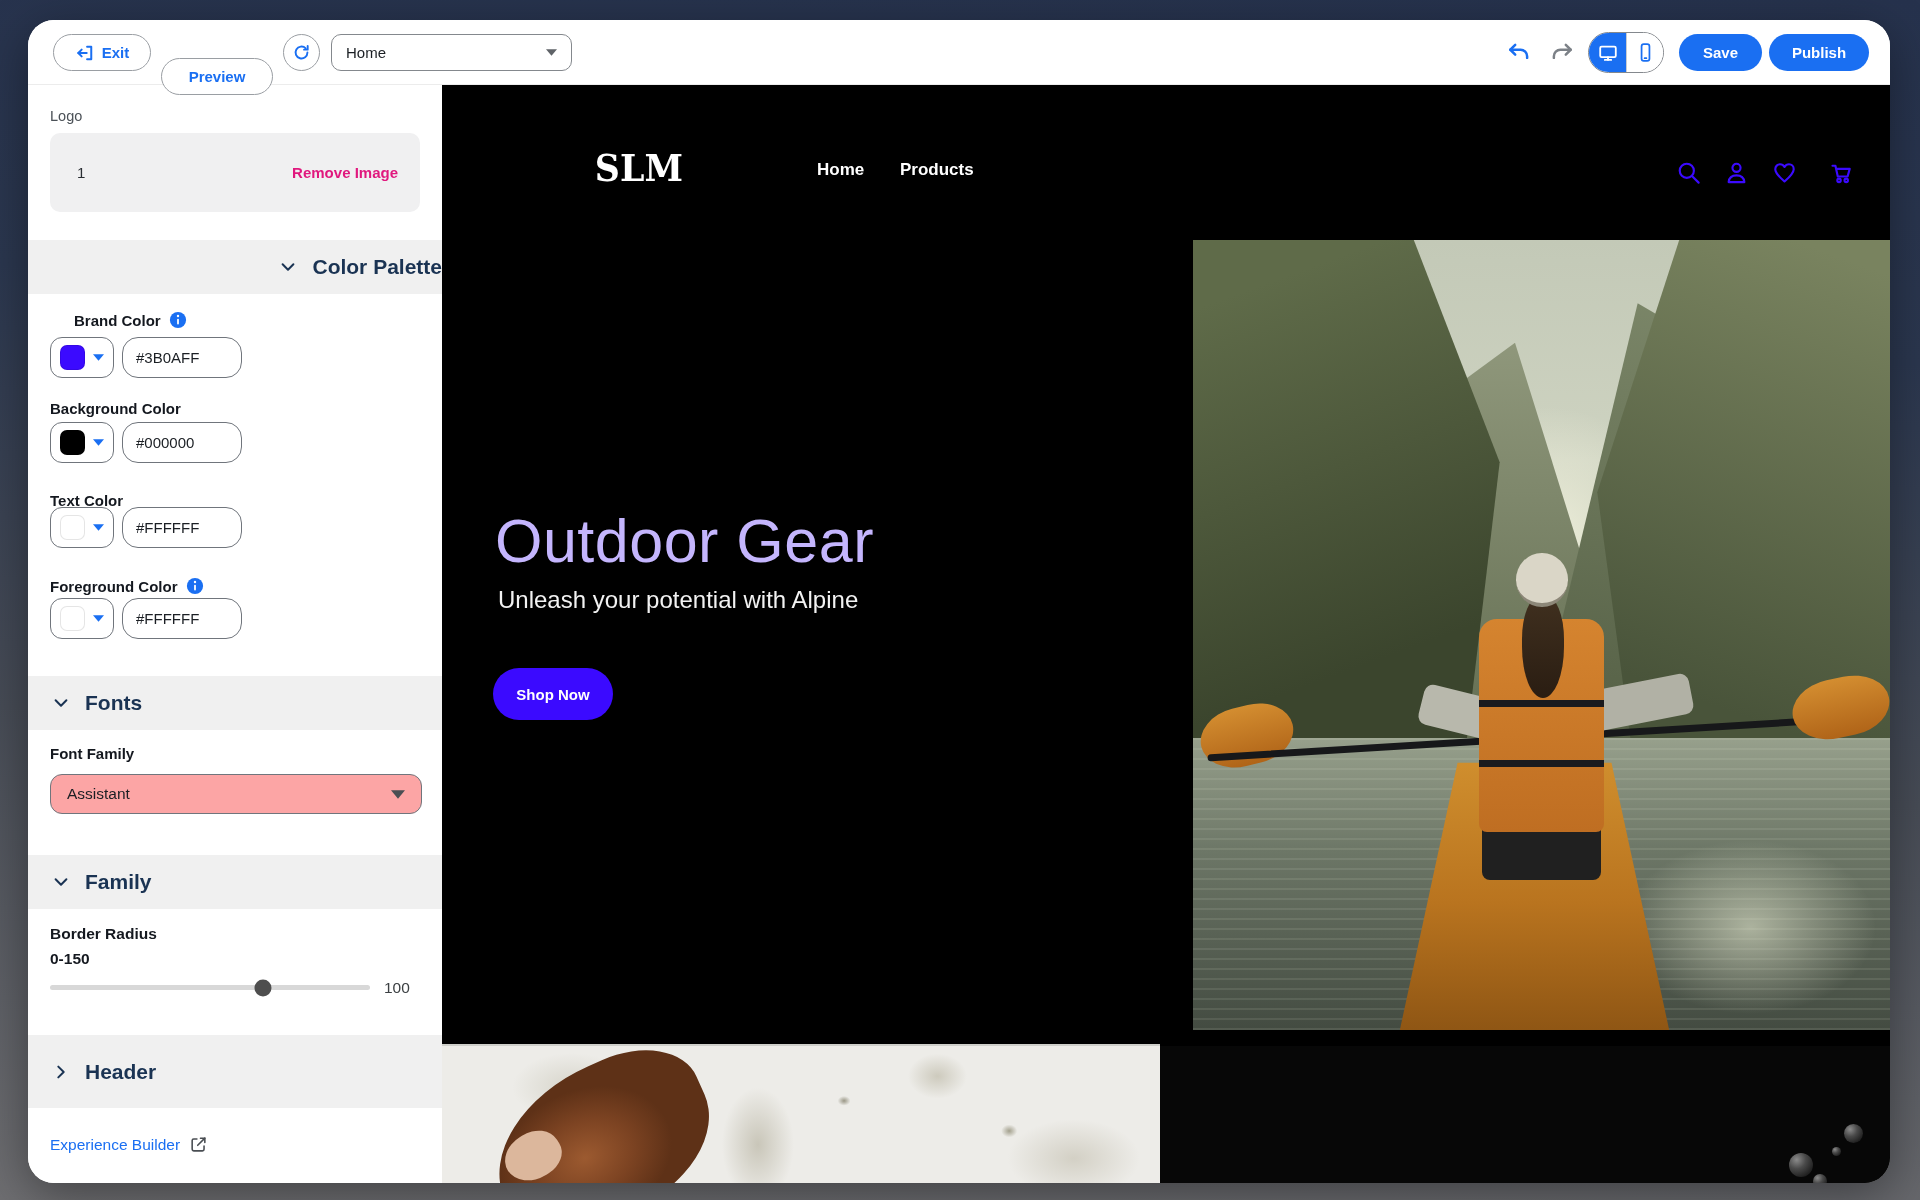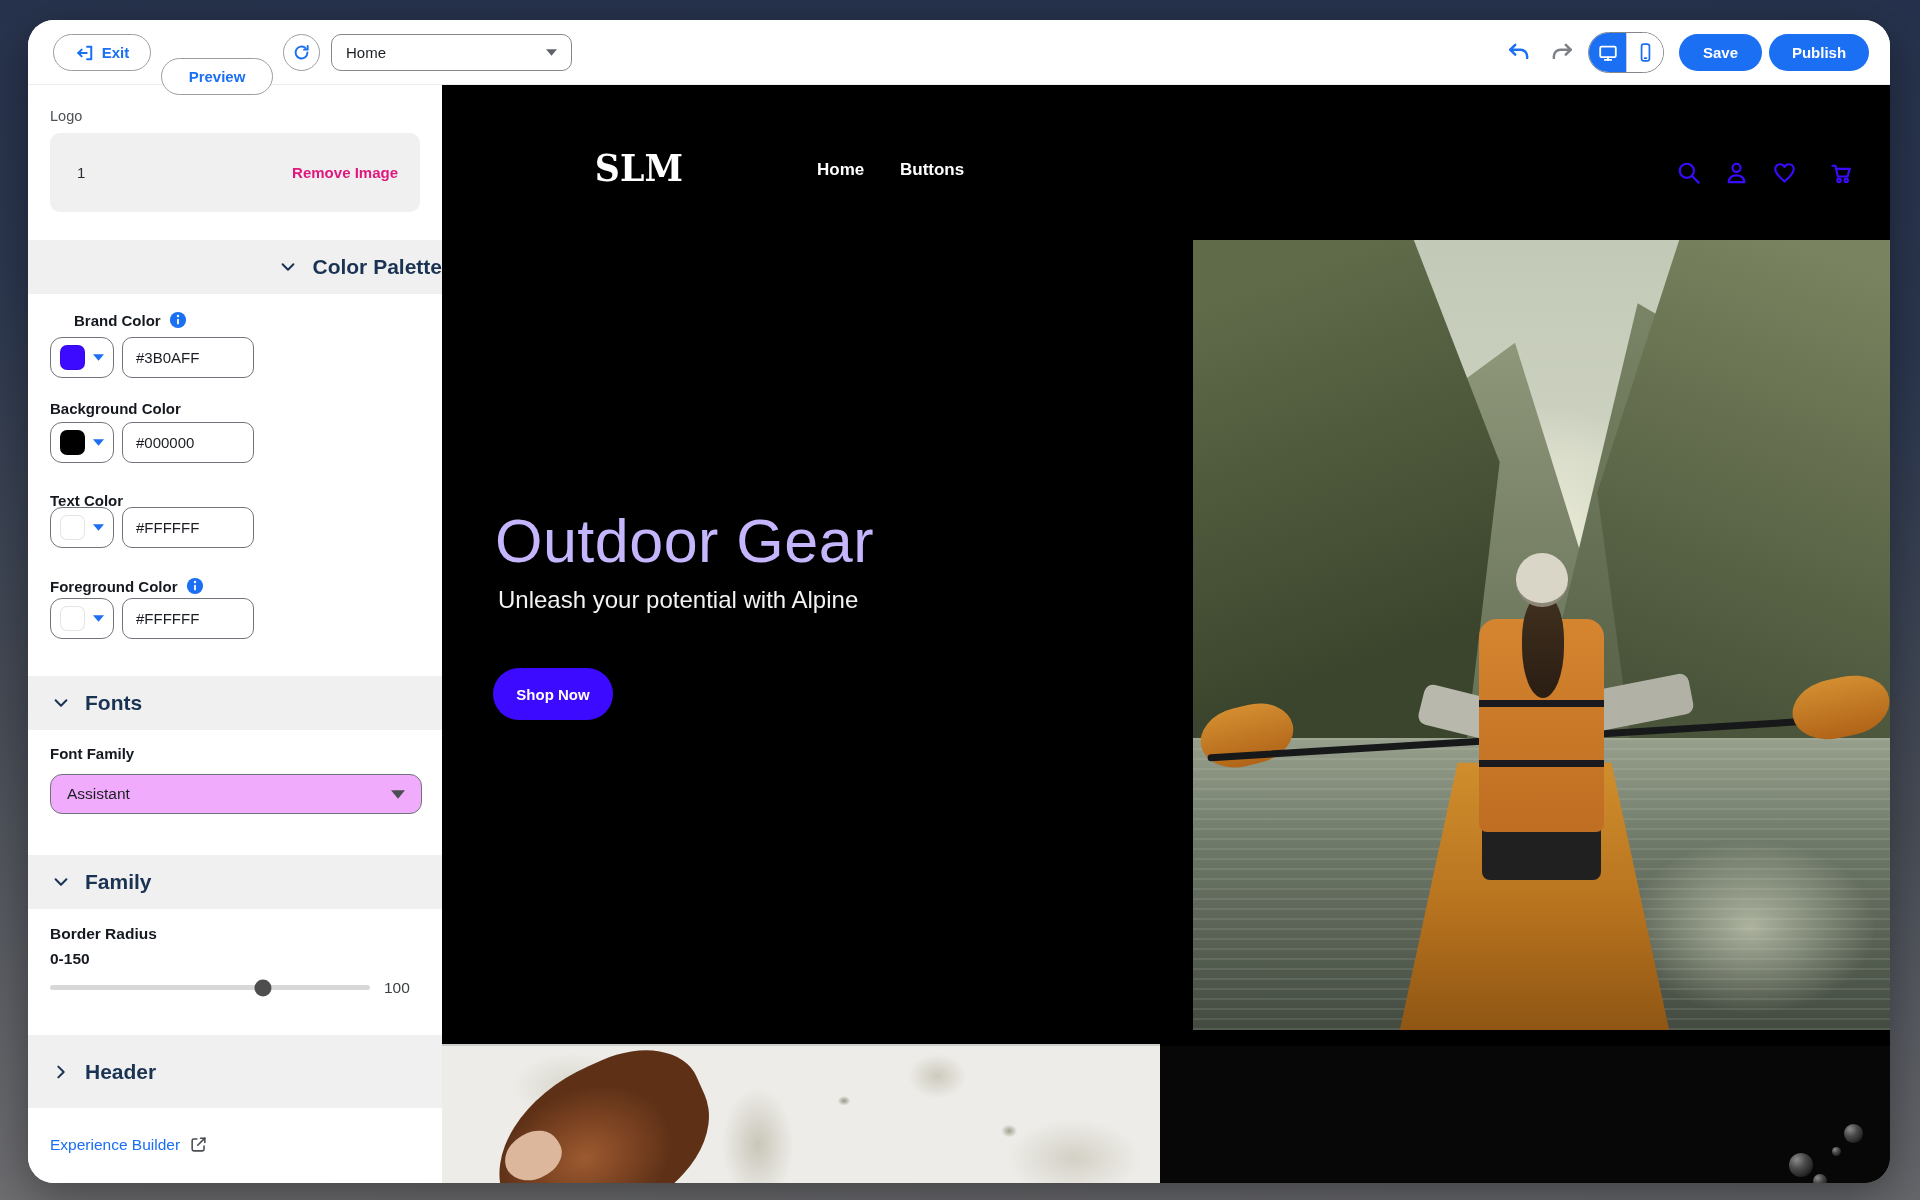--- a/index.html
+++ b/index.html
@@ -44,25 +44,25 @@
   .remove-link { font-size:15px; font-weight:700; color:#e0187e; cursor:pointer; }
   .strip { position:absolute; left:0; width:414px; height:54px; background:#f0f0f0;
            display:flex; align-items:center; gap:15px; padding-left:24px; cursor:pointer; }
   .strip-title { font-size:21px; font-weight:600; color:#1a3353; }
   .field-label { position:absolute; left:22px; font-size:15px; font-weight:700; color:#14181f;
                  display:flex; align-items:center; gap:8px; }
   .swatch-btn { position:absolute; left:22px; width:64px; height:41px; border:1px solid #70757c;
                 border-radius:12px; background:#fff; display:flex; align-items:center;
                 padding:0 9px; justify-content:space-between; cursor:pointer; }
   .swatch-chip { width:25px; height:25px; border-radius:7px; border:1px solid rgba(0,0,0,.10); }
-  .hex-input { position:absolute; left:94px; width:132px; height:41px; border:1px solid #70757c;
-               border-radius:10px; font-size:15px; color:#1b1f24; padding:0 0 0 13px; background:#fff;
+  .hex-input { position:absolute; left:94px; width:120px; height:41px; border:1px solid #70757c;
+               border-radius:16px; font-size:15px; color:#1b1f24; padding:0 0 0 13px; background:#fff;
                font-family:"Liberation Sans", sans-serif; }
   .dropdown { position:absolute; left:22px; width:372px; height:40px; border:1px solid #70757c;
-              border-radius:12px; background:#f0abfc; display:flex; align-items:center;
+              border-radius:12px; background:#fca5a5; display:flex; align-items:center;
               padding:0 16px; font-size:15.5px; color:#1b1f24; cursor:pointer; }
   .dropdown .grow { flex:1; }
   .bold-sub { position:absolute; left:22px; font-size:15.5px; font-weight:700; color:#14181f; }
   .slider-track { position:absolute; left:22px; width:320px; height:5px; background:#d8d8d8;
                   border-radius:3px; cursor:pointer; }
   .slider-thumb { position:absolute; top:50%; width:17px; height:17px; background:#4e4e4e;
                   border-radius:50%; transform:translate(-50%,-50%); cursor:grab; }
   .slider-value { position:absolute; left:356px; font-size:15.5px; color:#3c4043; }
   .exp-link { position:absolute; left:22px; display:flex; align-items:center; gap:9px;
               font-size:15.5px; color:#1a6ff2; cursor:pointer; }
@@ -371,21 +371,21 @@
           </svg>
         </span>
       </div>
     </div>
 
     <div class="preview">
 
       <div class="site-header">
         <div class="site-logo">SLM</div>
         <div class="nav-link" style="left:375px;">Home</div>
-        <div class="nav-link" style="left:458px;">Buttons</div>
+        <div class="nav-link" style="left:458px;">Products</div>
 
         <div class="site-icon" style="left:1233px;">
           <svg width="27" height="27" viewBox="0 0 24 24" fill="none" stroke="currentColor" stroke-width="1.9" stroke-linecap="round">
             <circle cx="10.5" cy="10.5" r="6.3"></circle>
               <path d="M15.3 15.3 21 21"></path>
           </svg>
         </div>
         <div class="site-icon" style="left:1281px;">
           <svg width="27" height="27" viewBox="0 0 24 24" fill="none" stroke="currentColor" stroke-width="1.9" stroke-linecap="round" stroke-linejoin="round">
             <circle cx="12" cy="7.8" r="3.6"></circle>

